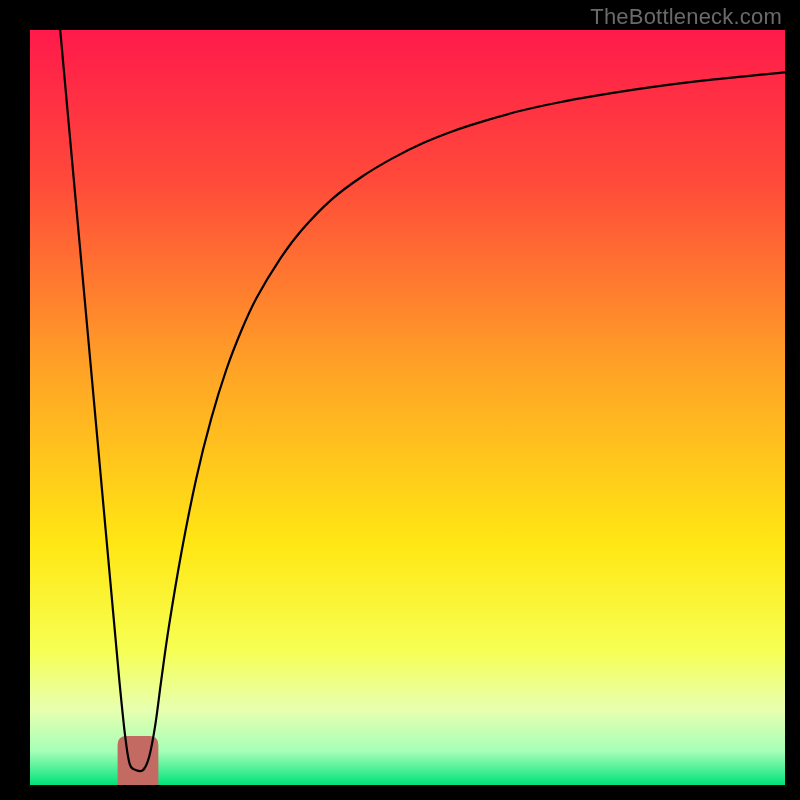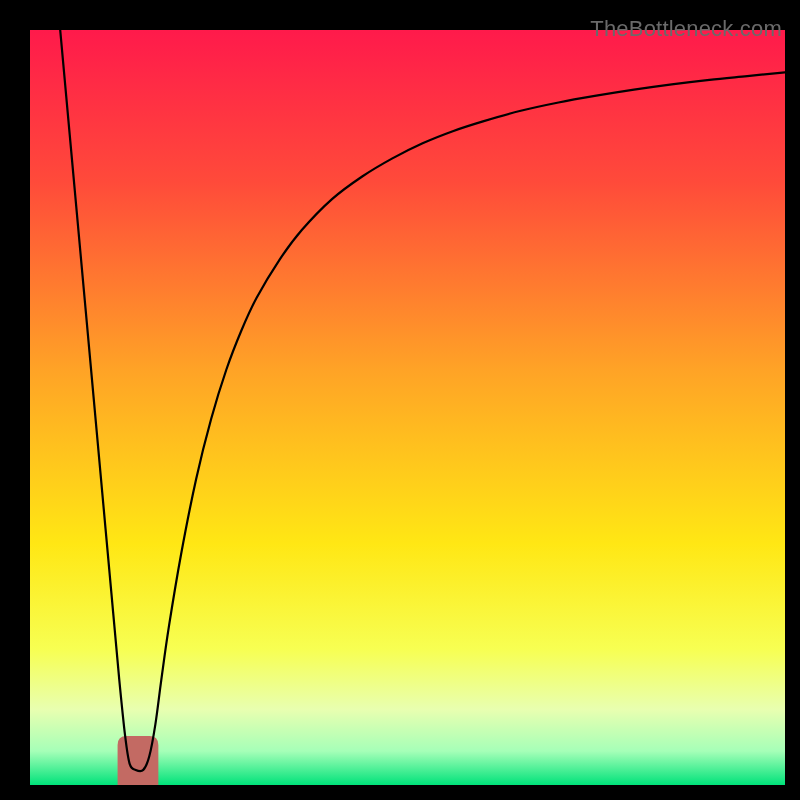--- a/index.html
+++ b/index.html
@@ -21,21 +21,21 @@
   }
   .plot {
     position: absolute;
     left: 0;
     top: 0;
     width: 755px;
     height: 755px;
   }
   .watermark {
     position: absolute;
-    top: 16px;
+    top: 4px;
     right: 18px;
     color: #6a6a6a;
     font-size: 22px;
     font-weight: 500;
     letter-spacing: 0.2px;
   }
 </style>
 </head>
 <body>
 

